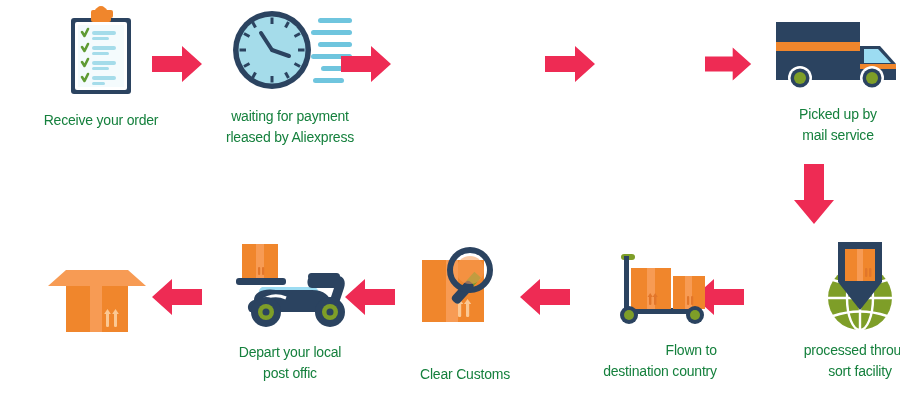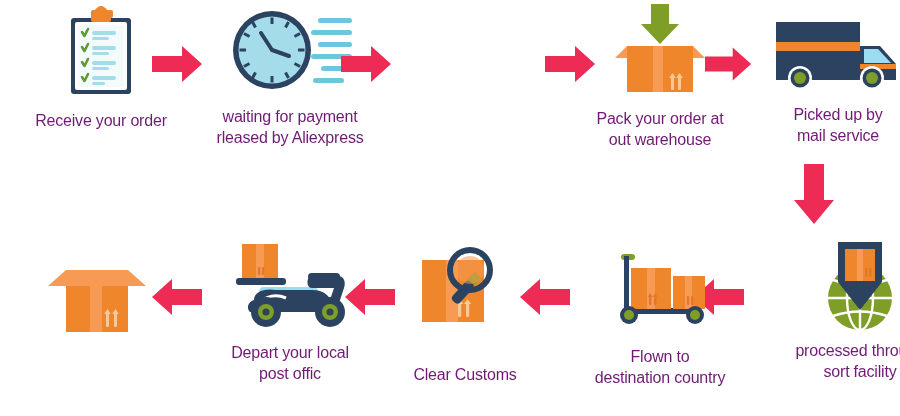--- a/index.html
+++ b/index.html
@@ -9,22 +9,22 @@
     font-family:"Liberation Sans","DejaVu Sans",sans-serif;
     overflow:hidden;
     position:relative;
   }
   #canvas{position:relative;width:900px;height:416px;}
 
   .node{position:absolute;display:flex;flex-direction:column;align-items:center;}
   .art{position:relative;display:block;}
   .label{
     text-align:center;
-    color:#701a75;
-    font-size:16px;
+    color:#15803d;
+    font-size:14px;
     line-height:21px;
     letter-spacing:-0.2px;
     white-space:pre-line;
     font-weight:400;
   }
   .arrow{position:absolute;}
 
   
   .arrow svg{display:block;}
 </style>
@@ -113,38 +113,20 @@
     </svg>
   </div>
 
 
   <div class="arrow" style="left:545px;top:44px;">
     <svg width="52" height="40" viewBox="0 0 52 40">
       <path d="M0,12 L30,12 L30,2 L50,20 L30,38 L30,28 L0,28 Z" fill="#EE2B54"></path>
     </svg>
   </div>
 
-  <div class="node" style="left:570px;top:2px;width:180px;">
-    <div class="art">
-      <svg width="110" height="94" viewBox="0 0 110 94">
-        <path d="M46,2 L64,2 L64,22 L74,22 L55,42 L36,22 L46,22 Z" fill="#7E9E28"></path>
-        <path d="M22,44 L88,44 L100,56 L10,56 Z" fill="#F79B54"></path>
-        <rect x="22" y="44" width="66" height="46" fill="#F0862C"></rect>
-        <rect x="48" y="44" width="10" height="46" fill="#F79B54"></rect>
-        <g fill="#FBC893">
-          <rect x="66" y="74" width="3" height="14" rx="1"></rect>
-          <rect x="73" y="74" width="3" height="14" rx="1"></rect>
-          <path d="M64.2,76 l3.3,-5 l3.3,5 z"></path>
-          <path d="M71.2,76 l3.3,-5 l3.3,5 z"></path>
-        </g>
-      </svg>
-    </div>
-    <div class="label" style="margin-top:8px;">Pack your order at
-out warehouse</div>
-  </div>
 
   <div class="arrow" style="left:705px;top:44px;">
     <svg width="48" height="40" viewBox="0 0 52 40">
       <path d="M0,12 L30,12 L30,2 L50,20 L30,38 L30,28 L0,28 Z" fill="#EE2B54"></path>
     </svg>
   </div>
 
   <div class="node" style="left:763px;top:12px;width:150px;">
     <div class="art">
       <svg width="140" height="82" viewBox="0 0 140 82">
@@ -220,21 +202,21 @@
         <g fill="#E2762A">
           <rect x="86" y="50" width="2.2" height="9" rx="1"></rect>
           <rect x="90" y="50" width="2.2" height="9" rx="1"></rect>
         </g>
         <circle cx="28" cy="69" r="9" fill="#2B4360"></circle>
         <circle cx="28" cy="69" r="5" fill="#7E9E28"></circle>
         <circle cx="94" cy="69" r="9" fill="#2B4360"></circle>
         <circle cx="94" cy="69" r="5" fill="#7E9E28"></circle>
       </svg>
     </div>
-    <div class="label" style="margin-top:16px;">Flown to
+    <div class="label" style="margin-top:10px;text-align:right;">Flown to
 destination country</div>
   </div>
 
   <div class="arrow" style="left:520px;top:277px;">
     <svg width="52" height="40" viewBox="0 0 52 40">
       <path d="M50,12 L20,12 L20,2 L0,20 L20,38 L20,28 L50,28 Z" fill="#EE2B54"></path>
     </svg>
   </div>
 
   <div class="node" style="left:390px;top:244px;width:150px;">

